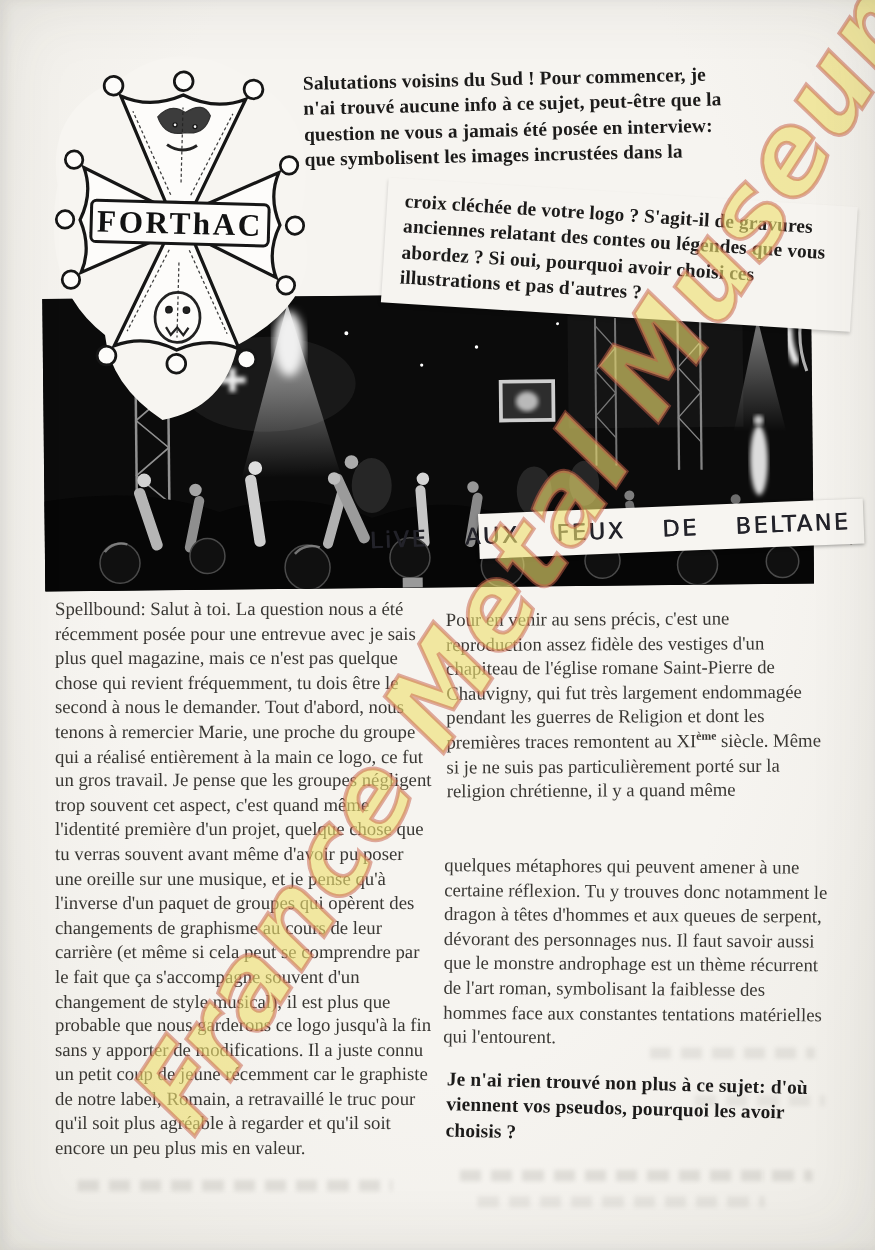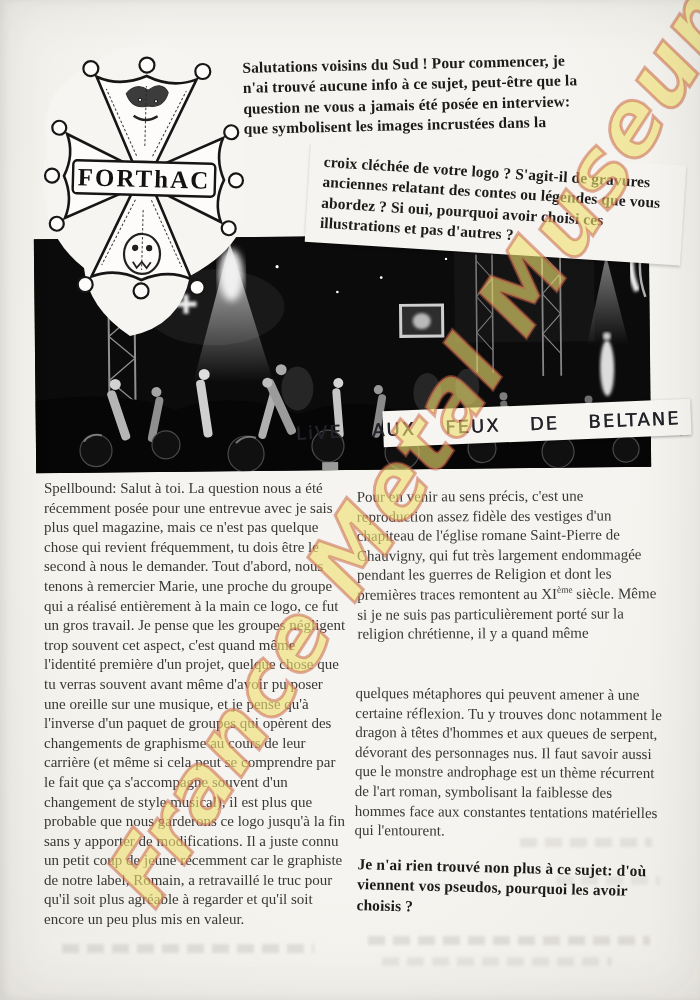--- a/index.html
+++ b/index.html
@@ -25,21 +25,21 @@
     background:#f6f4f0;transform:rotate(3.6deg);transform-origin:0 0;z-index:7;
     box-shadow:0 2px 3px rgba(0,0,0,.18);padding:9px 12px 0 14px;box-sizing:border-box;
   }
   .q2scrap .q{position:static;transform:none;}
   .q3{left:357px;top:858px;width:314px;transform:rotate(1.4deg);z-index:6;}
   
   .col{position:absolute;font-size:15px;line-height:19.6px;color:#3a3834;z-index:5;}
   .colL{left:44px;top:479px;width:302px;}
   .colR1{left:357px;top:487px;width:307px;transform:rotate(-.3deg);}
   .colR2{left:355px;top:685px;width:309px;transform:rotate(.4deg);}
-  .col sup{font-size:.62em;line-height:0;}
+  .col sup{font-size:.62em;line-height:0;font-weight:bold;}
   
   .photo{
     position:absolute;left:35px;top:236px;width:615px;height:234px;
     transform:rotate(-.6deg);background:#0b0b0b;z-index:5;overflow:hidden;
   }
   .caption{
     position:absolute;left:383px;top:405px;width:308px;height:36px;z-index:8;
     background:#f7f5f1;transform:rotate(-2.3deg);
     box-shadow:0 1px 3px rgba(0,0,0,.35);
     display:flex;align-items:center;justify-content:center;

